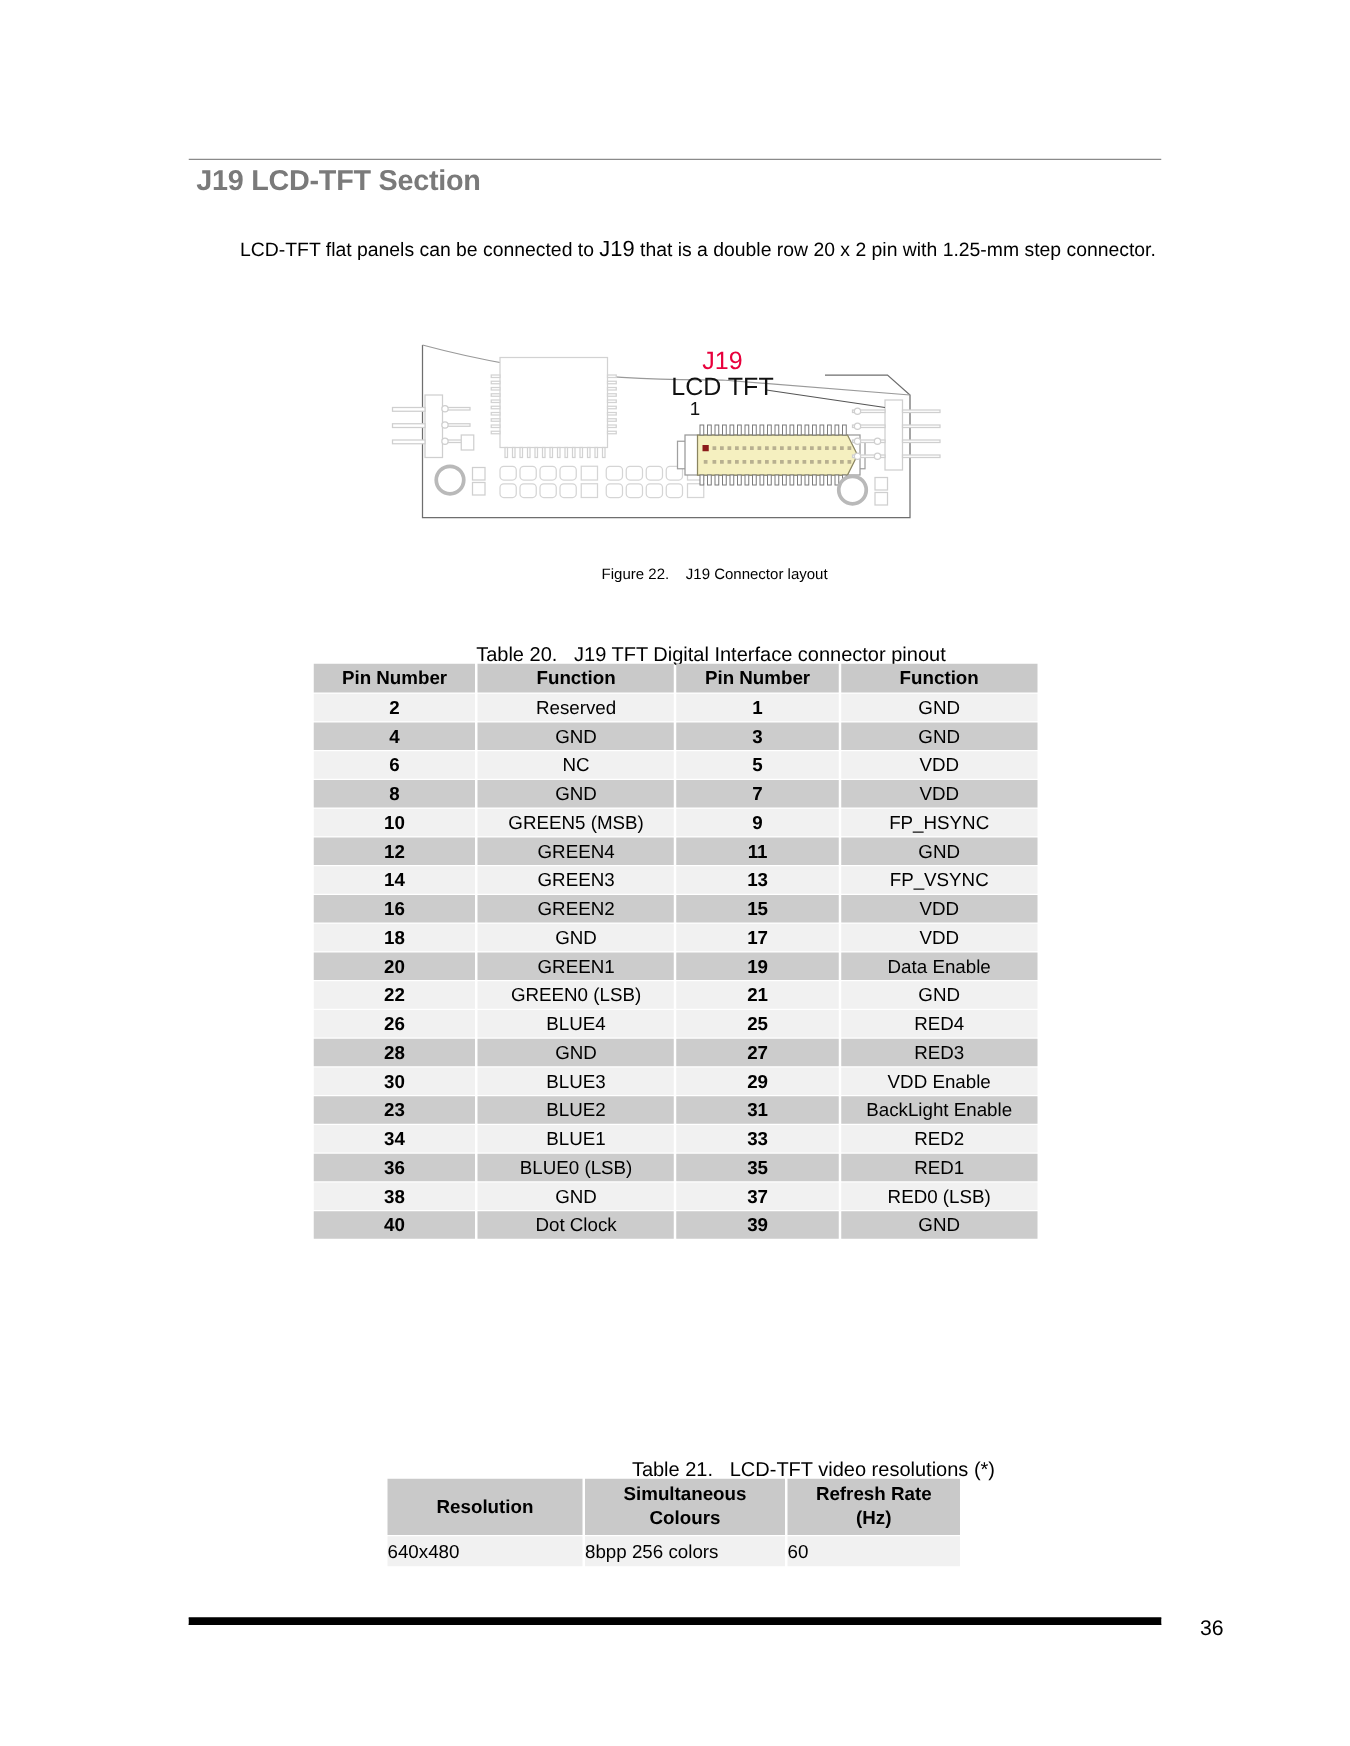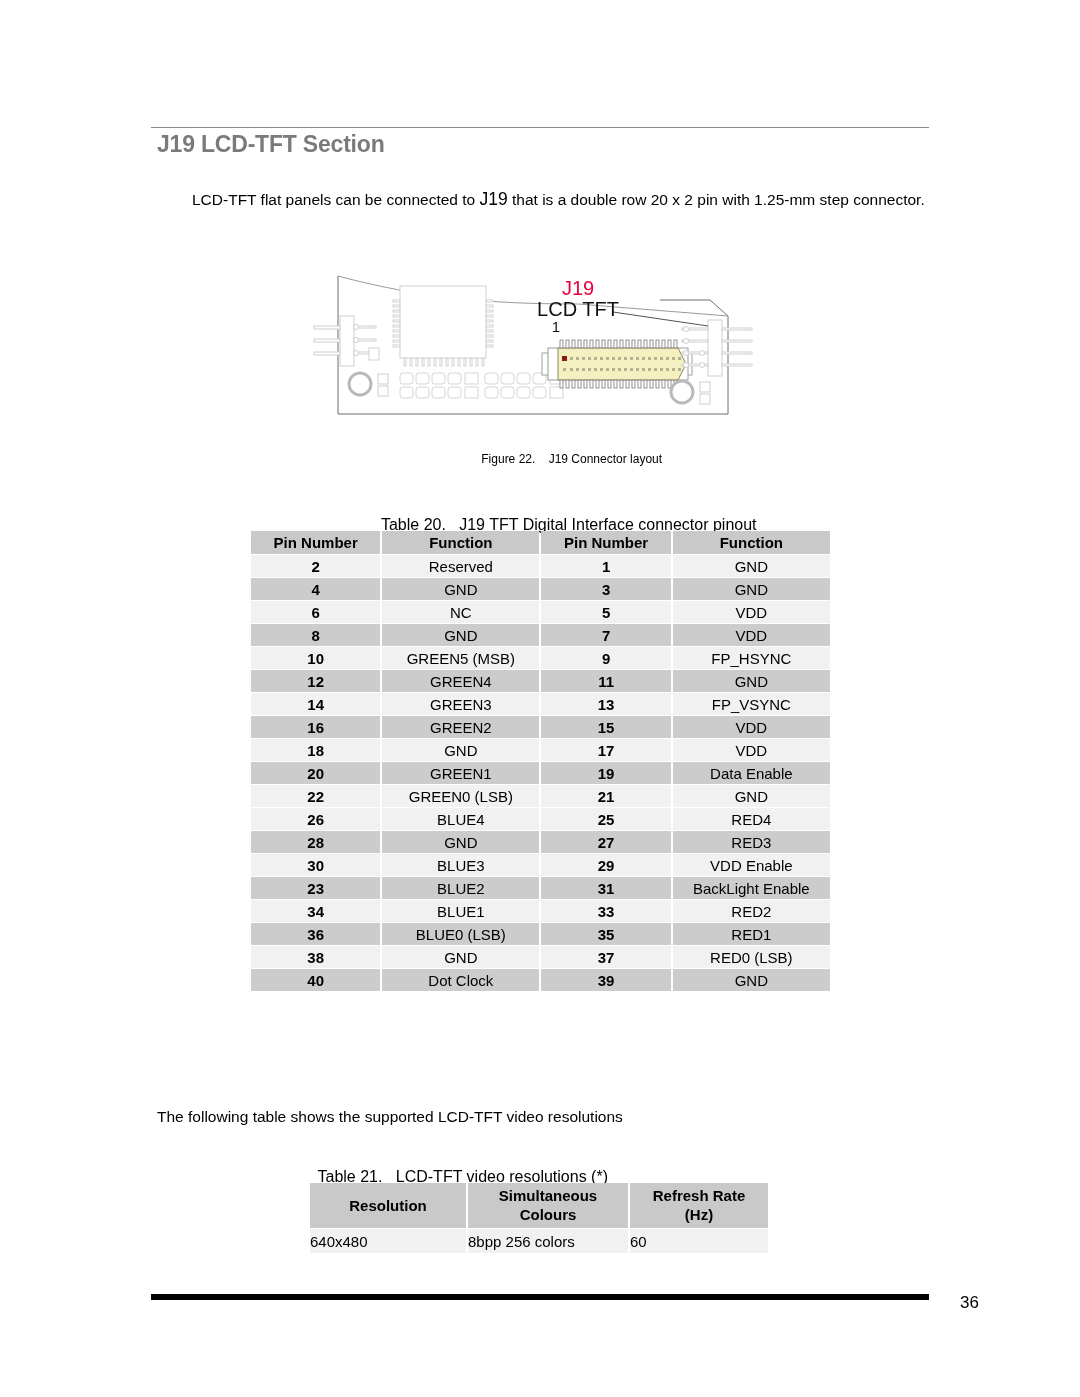--- a/index.html
+++ b/index.html
@@ -120,25 +120,25 @@
     position: absolute;
     left: 157px;
     top: 1108px;
     font-size: 15.5px;
     color: #000;
     white-space: nowrap;
   }
 
   .table21-caption {
     position: absolute;
-    left: 300px;
+    left: 316px;
     top: 1150px;
     width: 480px;
     font-size: 16px;
-    text-align: left;
+    text-align: right;
     white-space: pre;
   }
 
   .res-table {
     position: absolute;
     left: 308px;
     top: 1182px;
     width: 462px;
     border-collapse: separate;
     border-spacing: 2px 1px;
@@ -561,21 +561,20 @@
         </tr>
         <tr class="even">
           <td class="pin">40</td>
           <td>Dot Clock</td>
           <td class="pin">39</td>
           <td>GND</td>
         </tr>
       </tbody>
   </table>
 
-  <div class="bottom-para">The following table shows the supported LCD-TFT video resolutions</div>
 
   <div class="table21-caption">
     <span>Table 21.</span><span>   </span><span>LCD-TFT video resolutions (*)</span>
   </div>
 
   <table class="res-table">
     <colgroup>
         <col class="c-res">
         <col class="c-col">
         <col class="c-rate">

